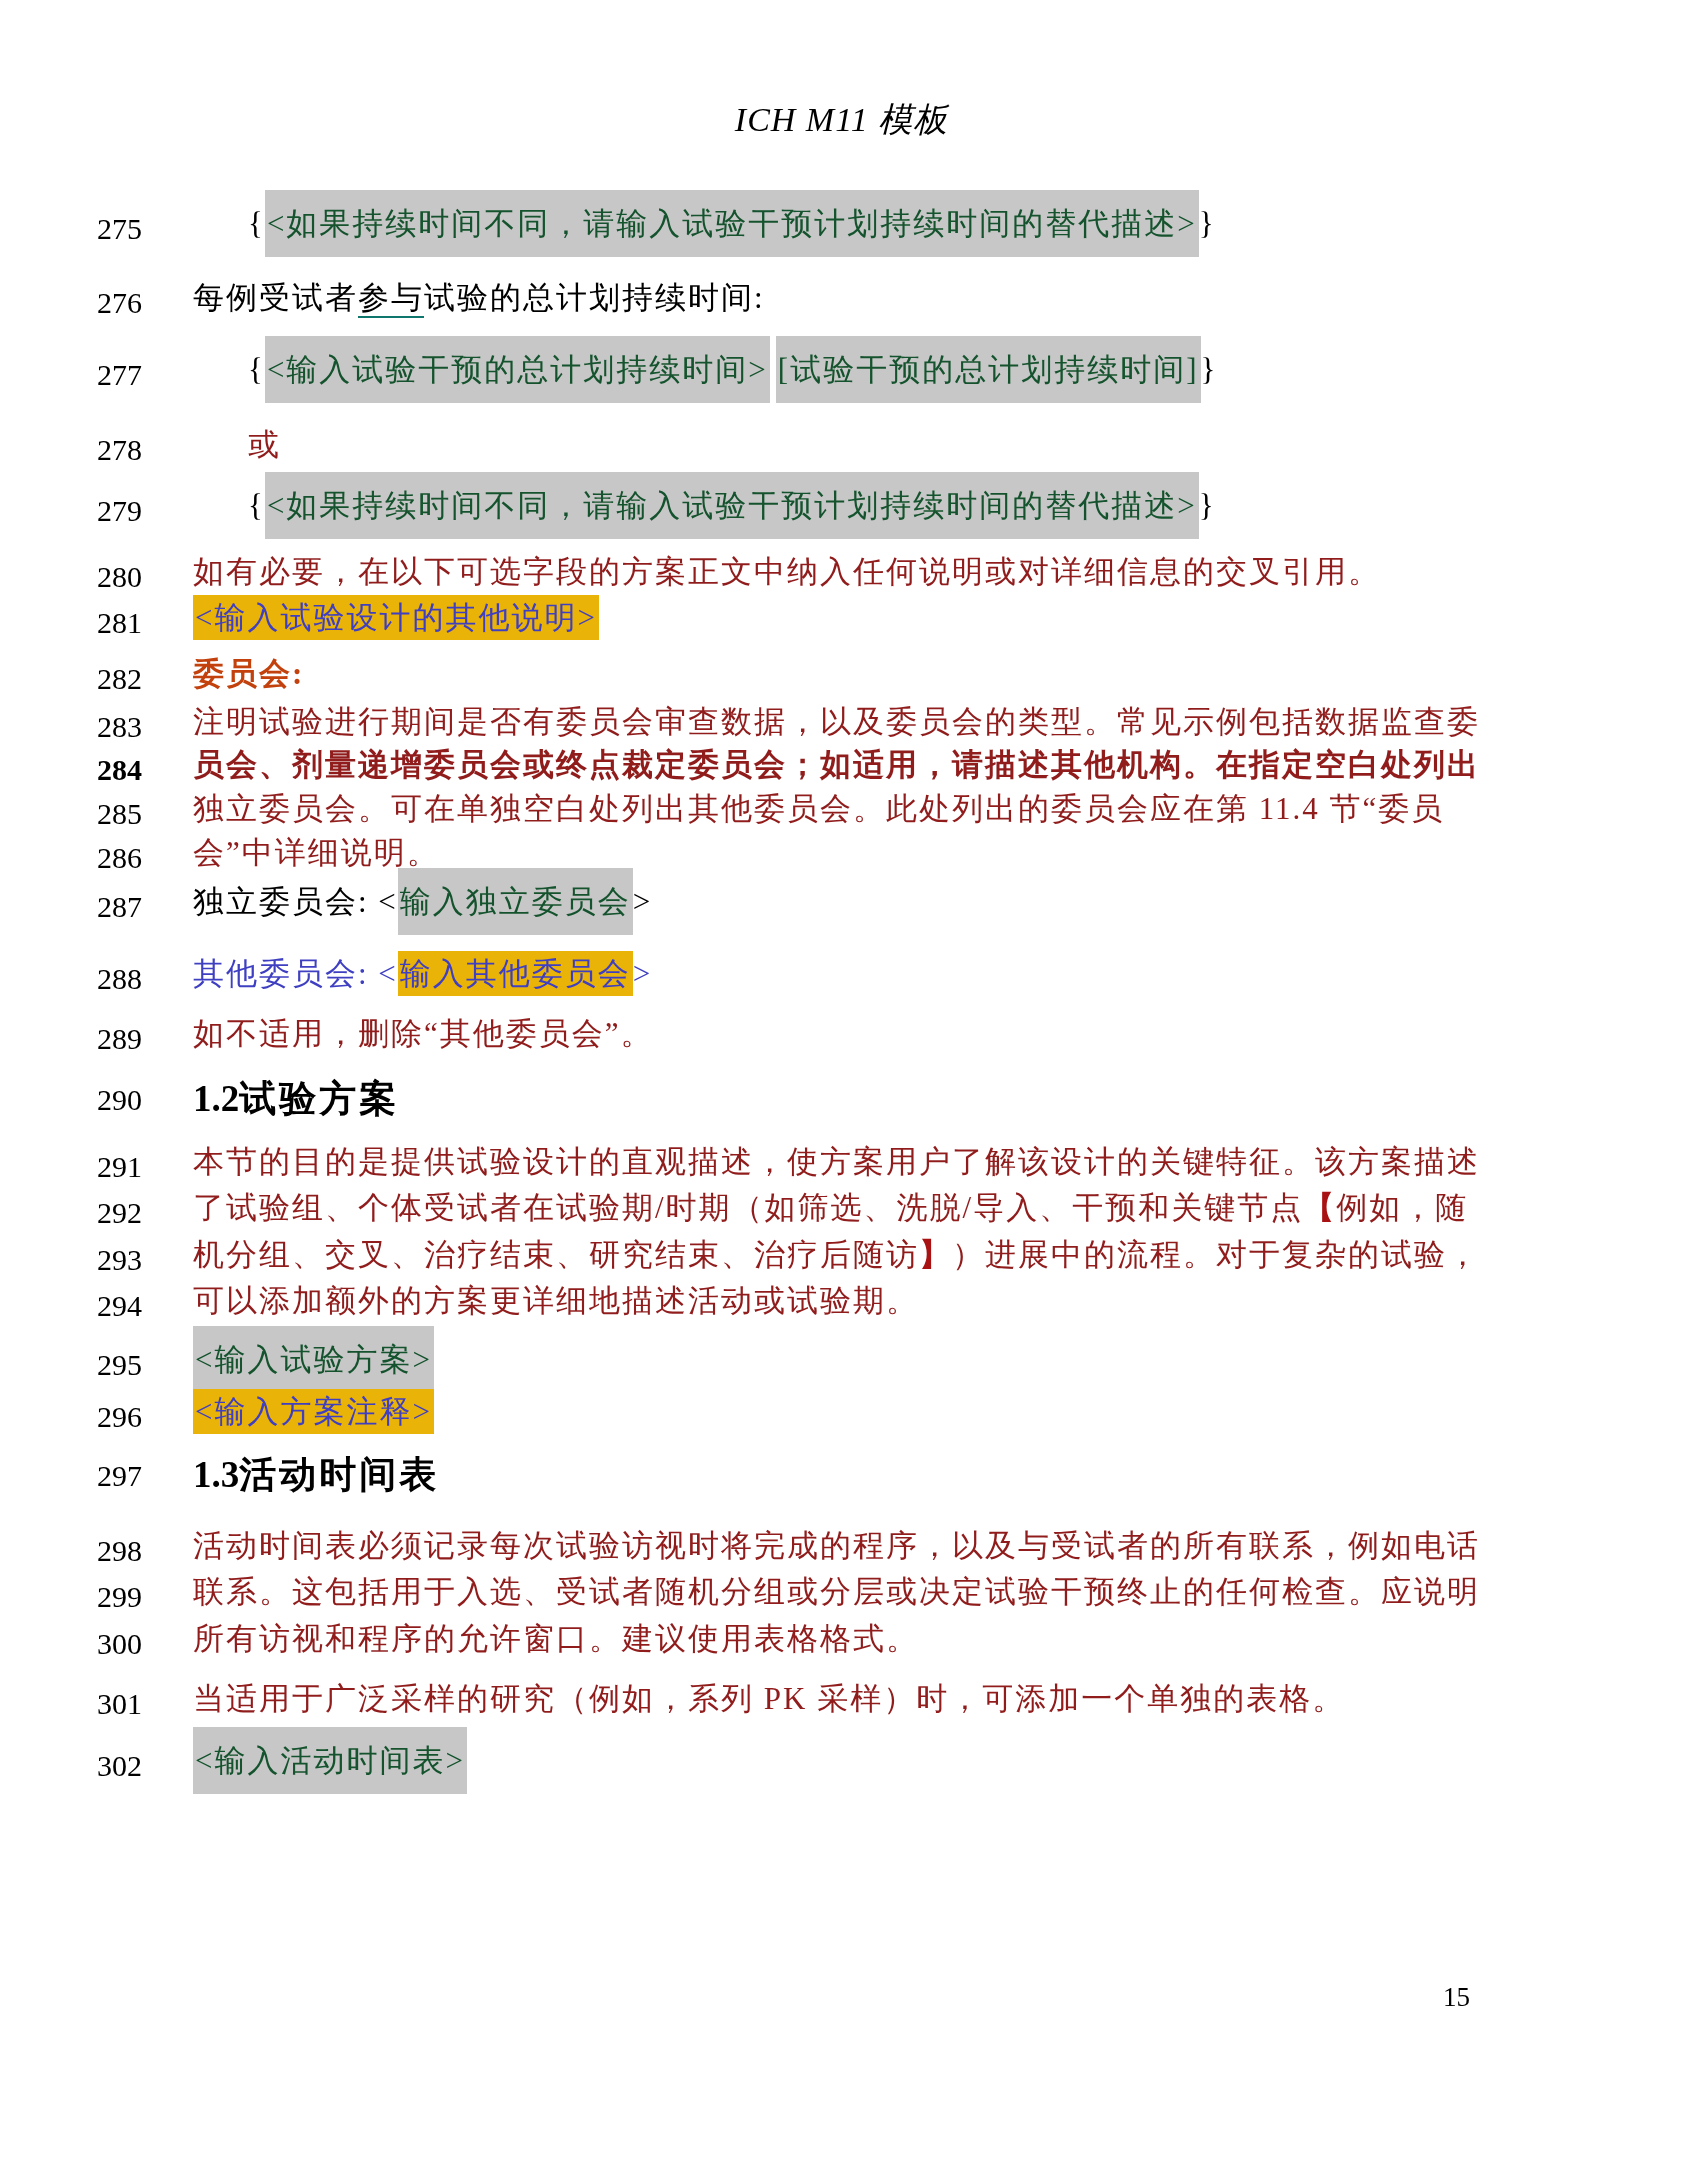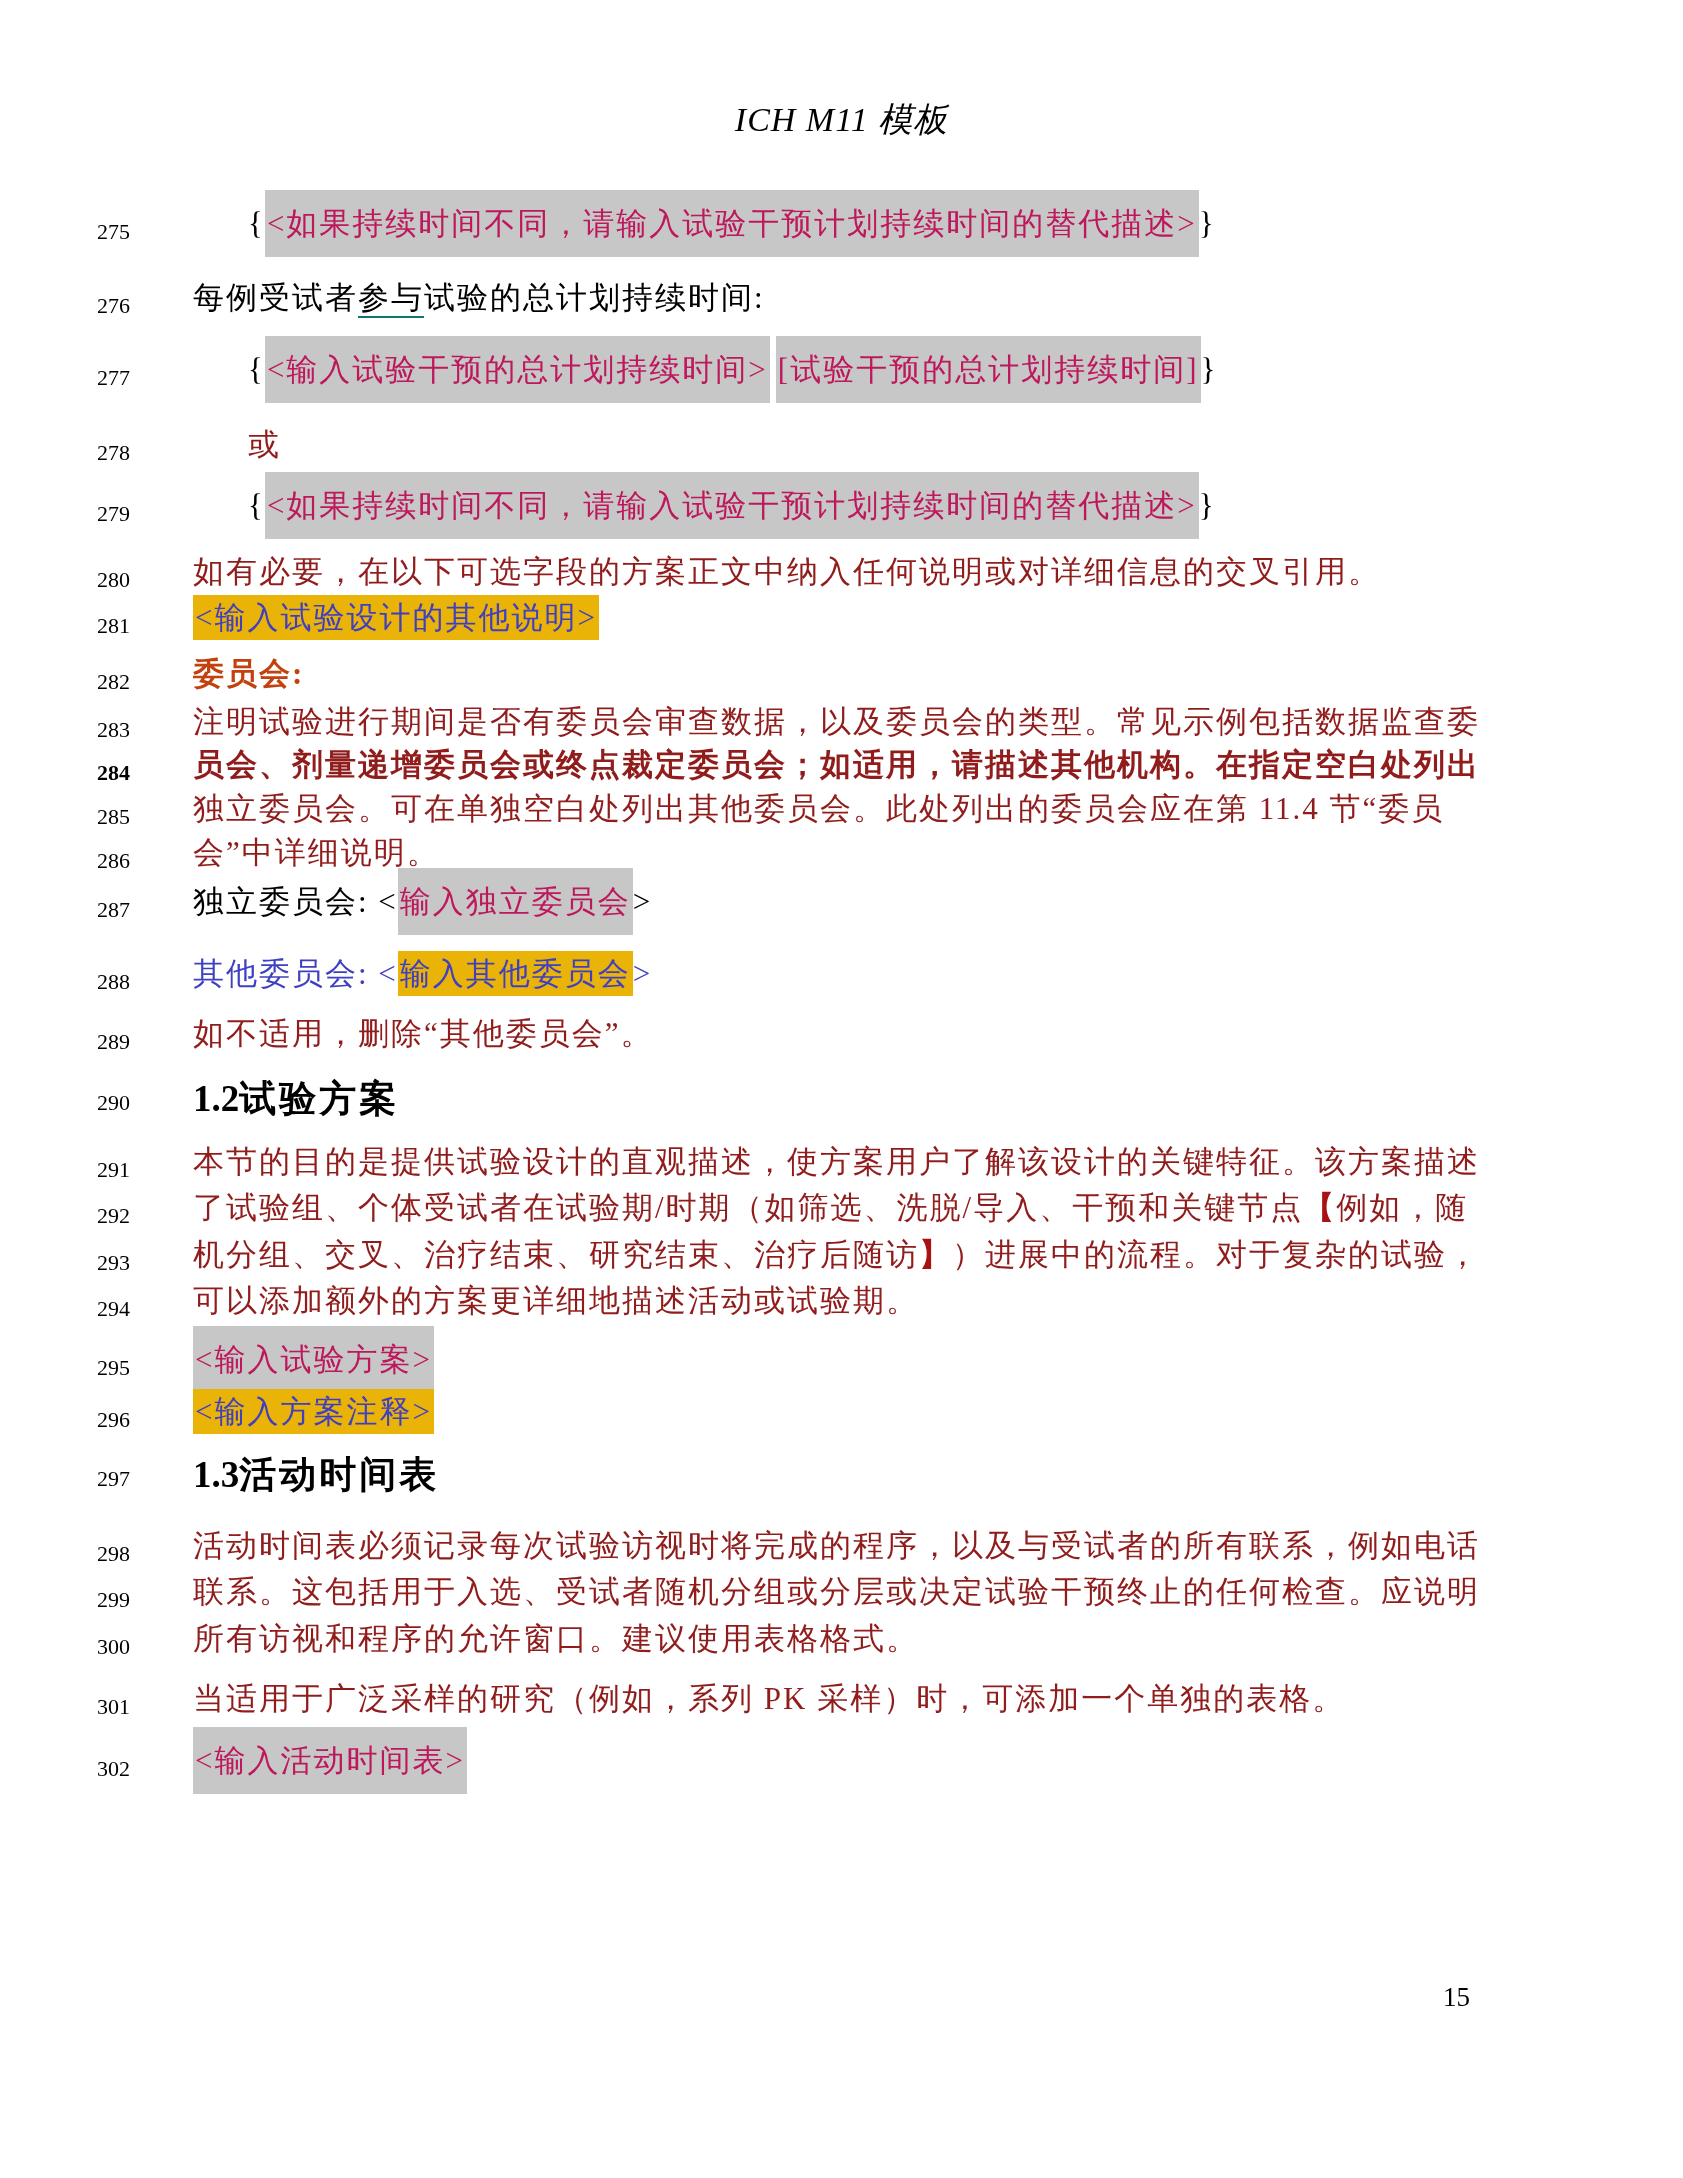--- a/index.html
+++ b/index.html
@@ -9,33 +9,33 @@
     background:#ffffff;
     font-family:"Liberation Serif","DejaVu Serif",serif;
     overflow:hidden;
   }
   .doc-title{
     position:absolute;top:97px;left:0;width:1683px;
     text-align:center;font-size:34px;color:#000;letter-spacing:1px;font-style:italic;
   }
   .line{position:absolute;left:0;width:1683px;height:50px;}
   .num{
-    position:absolute;left:97px;top:16px;
-    font-size:22px;color:#000;
+    position:absolute;left:97px;top:9px;
+    font-size:30px;color:#000;
   }
   .content{
     position:absolute;left:193px;top:0;
     font-size:31px;letter-spacing:2px;color:#000;white-space:nowrap;
   }
   .content.indent{left:248px;}
   .s-plain{color:#000;}
   .s-red{color:#901c1c;}
   .s-redbold{color:#a81212;font-weight:bold;}
   .s-blue{color:#3f3fc2;}
-  .s-hl{background:#c7c7c7;color:#be185d;padding:16px 2px;}
+  .s-hl{background:#c7c7c7;color:#14532d;padding:16px 2px;}
   .s-hlblue{background:#eab308;color:#3f3fc2;padding:5px 2px;}
   .s-bold{color:#c2410c;font-weight:bold;}
   .s-underline{color:#000;border-bottom:2px solid #0f766e;padding-bottom:1px;}
   .s-gap{margin-left:6px;}
   .s-hnum{color:#000;font-weight:bold;font-size:37px;letter-spacing:0;}
   .s-htitle{color:#000;font-weight:bold;font-size:37px;letter-spacing:3px;}
   .heading-row .content{white-space:nowrap;}
   .page-number{
     position:absolute;left:1443px;top:1982px;
     font-size:27px;color:#000;

